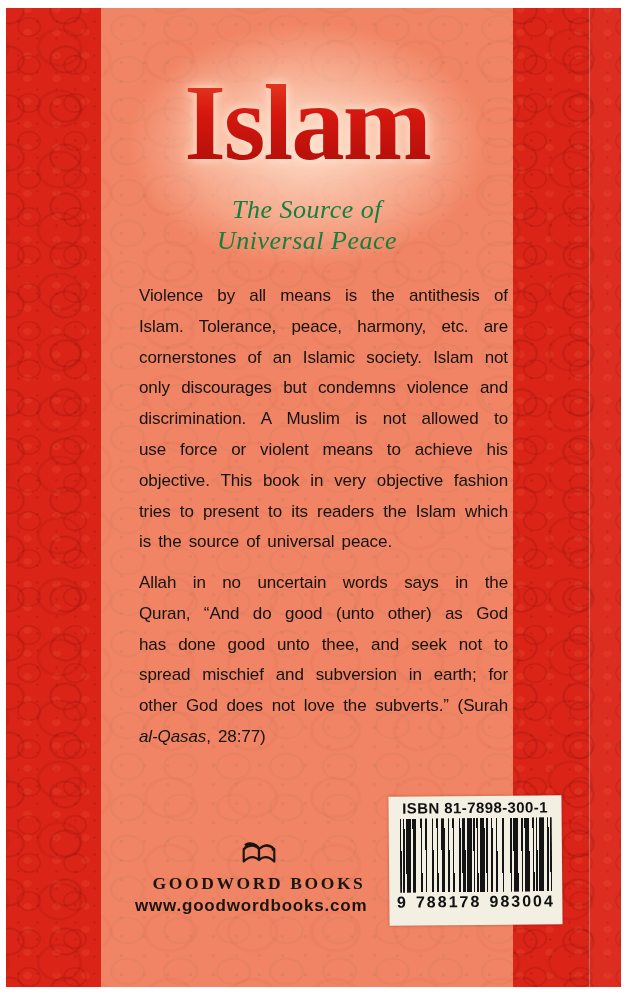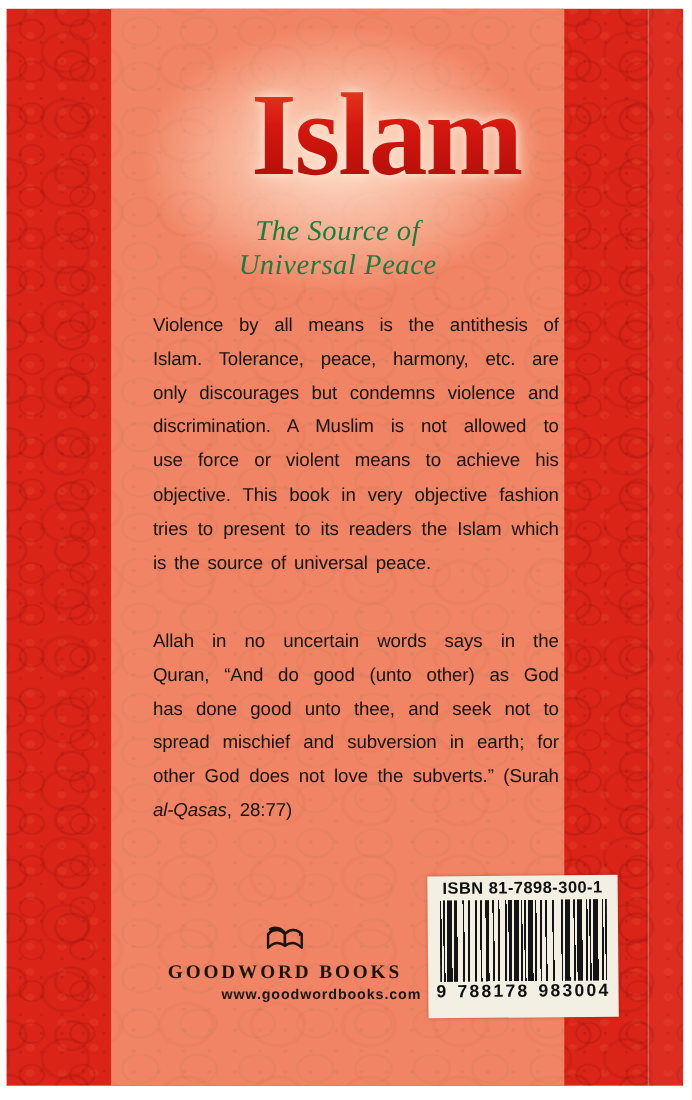--- a/index.html
+++ b/index.html
@@ -48,21 +48,20 @@
     background:radial-gradient(ellipse at 50% 50%, rgba(255,235,218,.85) 0%, rgba(255,216,192,.45) 45%, rgba(255,216,192,0) 72%);
   }
   .book-title{
     left:101px;top:56px;width:412px;height:140px;
     text-align:center;line-height:135px;
     font-family:"Liberation Serif","DejaVu Serif",serif;
     font-weight:bold;font-size:107px;letter-spacing:-2px;
     background:linear-gradient(180deg,#ef4f2c 0%,#d5170f 42%,#9e0a06 100%);
     -webkit-background-clip:text;background-clip:text;color:transparent;
     filter:drop-shadow(0 0 5px rgba(255,238,224,.95)) drop-shadow(0 0 14px rgba(255,214,186,.70));
-    padding-left:44px;
   }
   .book-subtitle{
     left:101px;top:194px;width:412px;
     text-align:center;
     font-family:"Liberation Serif","DejaVu Serif",serif;
     font-style:italic;font-size:26px;line-height:31px;
     color:#15803d;letter-spacing:.5px;
   }
 
   
@@ -79,22 +78,22 @@
 
   
   .publisher{left:135px;top:840px;width:248px;}
   .pub-row{display:flex;align-items:center;justify-content:center;gap:6px;flex-direction:column;}
   .pub-name{
     font-family:"Liberation Serif","DejaVu Serif",serif;
     font-weight:bold;font-size:17.5px;letter-spacing:2.6px;color:#1b1511;
     white-space:nowrap;
   }
   .pub-site{
-    margin-top:2px;text-align:right;
-    font-weight:bold;font-size:13px;letter-spacing:.8px;color:#1b1511;
+    margin-top:2px;text-align:left;
+    font-weight:bold;font-size:17px;letter-spacing:.8px;color:#1b1511;
   }
   .book-icon{width:36px;height:27px;flex:0 0 auto;}
 
   
   .barcode-label{
     left:389px;top:796px;width:173px;height:129px;
     background:#f3efe3;
     transform:rotate(-.5deg);
     box-shadow:0 0 3px rgba(80,10,5,.35);
     display:flex;flex-direction:column;align-items:center;
@@ -123,20 +122,21 @@
 <div class="abs title-halo"></div>
 <div class="abs book-title">Islam</div>
 <div class="abs book-subtitle">
   <div>The Source of</div>
   <div>Universal Peace</div>
 </div>
 
 <div class="abs body-block p1">
   <div class="jline">Violence by all means is the antithesis of</div>
   <div class="jline">Islam. Tolerance, peace, harmony, etc. are</div>
+  <div class="jline">cornerstones of an Islamic society. Islam not</div>
   <div class="jline">only discourages but condemns violence and</div>
   <div class="jline">discrimination. A Muslim is not allowed to</div>
   <div class="jline">use force or violent means to achieve his</div>
   <div class="jline">objective. This book in very objective fashion</div>
   <div class="jline">tries to present to its readers the Islam which</div>
   <div class="jline jlast">is the source of universal peace.</div>
 </div>
 
 <div class="abs body-block p2">
   <div class="jline">Allah in no uncertain words says in the</div>

